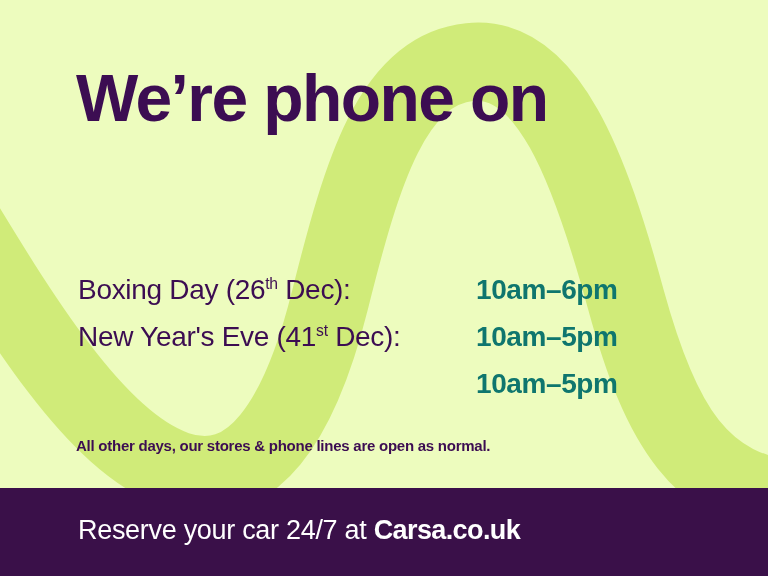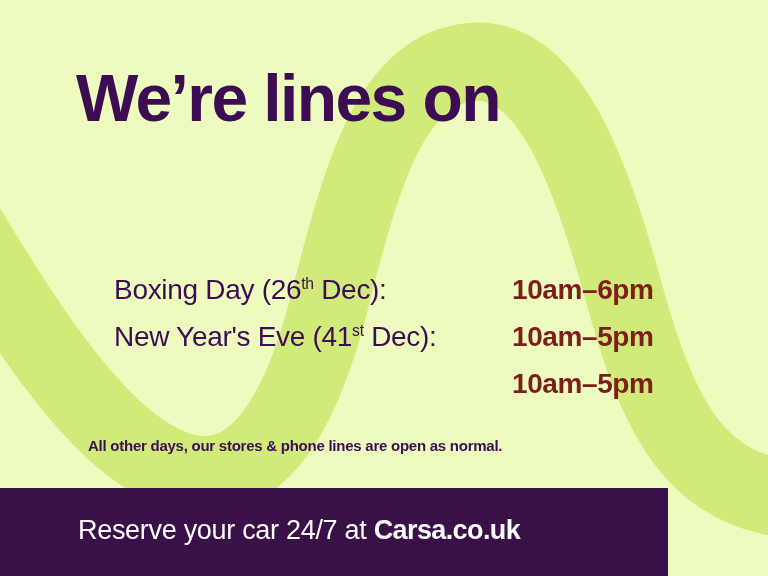--- a/index.html
+++ b/index.html
@@ -59,21 +59,20 @@
   #headline .hl-line {
     display: block;
     white-space: nowrap;
   }
 
   #hours-table {
     position: absolute;
     left: 78px;
     top: 271px;
     width: 600px;
-    margin-left: 36px;
   }
   .hours-row {
     position: relative;
     height: 47px;
   }
   .hours-label {
     position: absolute;
     left: 0;
     top: 0;
     color: #3c0d52;
@@ -85,46 +84,46 @@
   }
   .hours-label sup {
     font-size: 0.56em;
     vertical-align: 0.62em;
     line-height: 0;
   }
   .hours-value {
     position: absolute;
     left: 398px;
     top: 0;
-    color: #7f1d1d;
+    color: #0f766e;
     font-size: 28px;
     line-height: 38px;
     font-weight: 700;
     letter-spacing: -0.4px;
     white-space: nowrap;
   }
 
   #fineprint {
     position: absolute;
-    left: 88px;
+    left: 76px;
     top: 437px;
     margin: 0;
     color: #3c0d52;
     font-size: 15px;
     font-weight: 700;
     letter-spacing: -0.25px;
     white-space: nowrap;
   }
 
   
   #footer-bar {
     position: absolute;
     left: 0;
     bottom: 0;
-    width: 668px;
+    width: 768px;
     height: 88px;
     background: #3a1049;
     z-index: 3;
     text-align: center;
   }
   #footer-text {
     position: absolute;
     left: 78px;
     top: 24px;
     margin: 0;
@@ -150,21 +149,21 @@
              C 10 300, 90 440, 176 470
              C 252 496, 300 420, 330 300
              C 362 172, 392 70, 470 62
              C 548 54, 590 168, 626 300
              C 660 424, 700 494, 800 500" fill="none" stroke="#d0eb79" stroke-width="78" stroke-linecap="round" stroke-linejoin="round"></path>
   </svg>
 
   <div id="content">
 
     <h1 id="headline">
-      <span class="hl-line">We’re lines on</span>
+      <span class="hl-line">We’re phone on</span>
     </h1>
 
     <div id="hours-table">
 
       <div class="hours-row">
         <span class="hours-label"><span>Boxing Day (26</span><sup>th</sup><span> Dec):</span></span>
         <span class="hours-value">10am–6pm</span>
       </div>
 
       <div class="hours-row">

